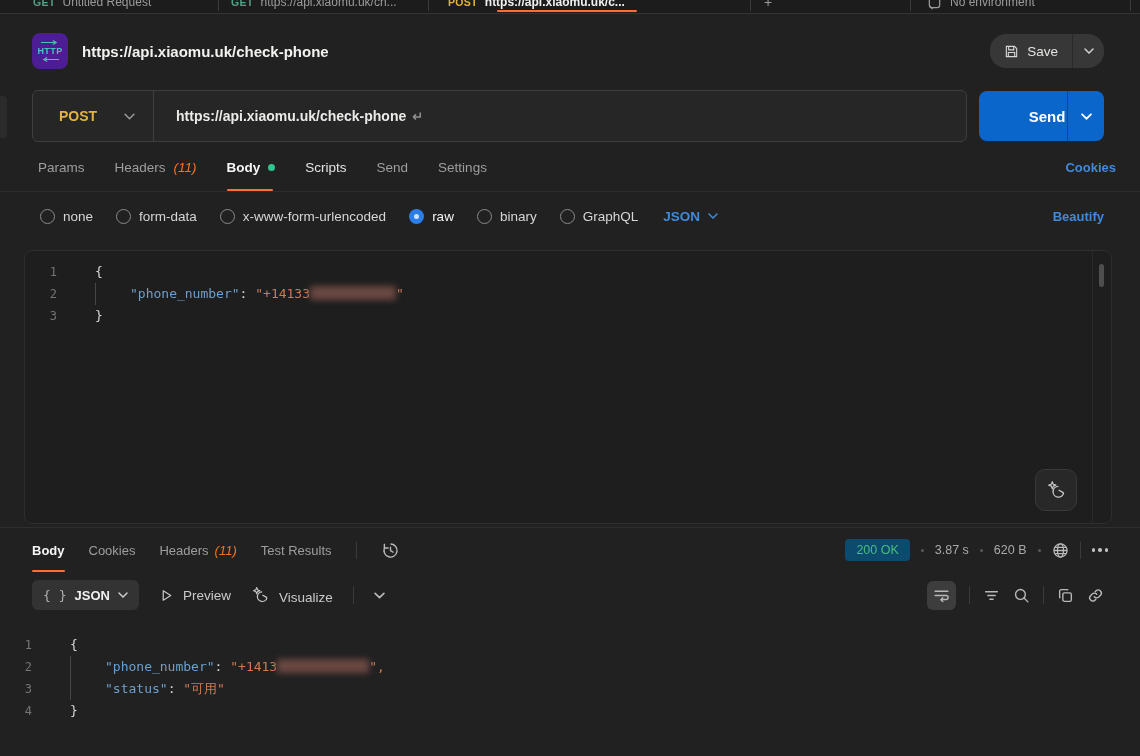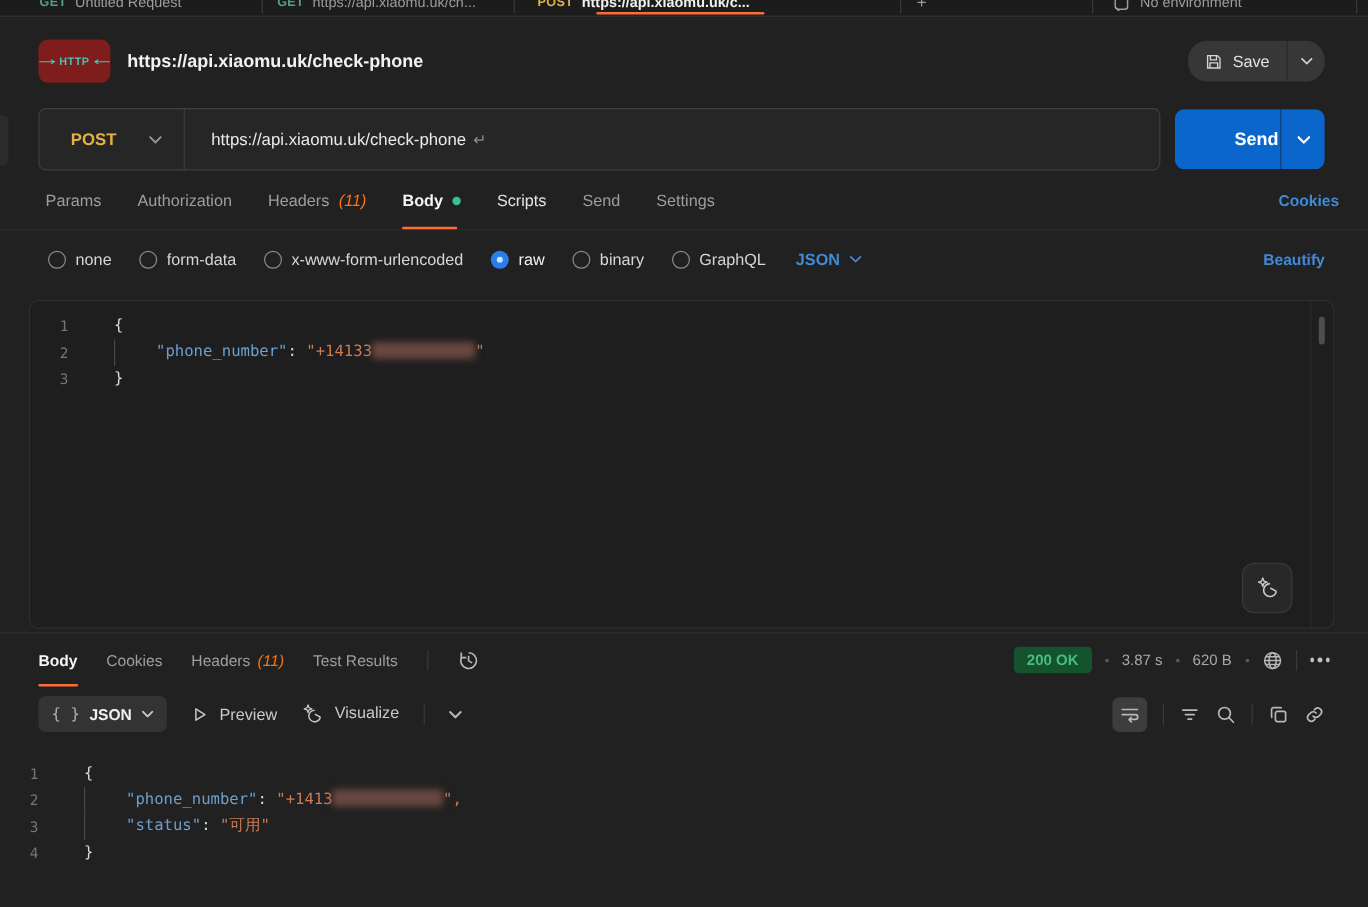--- a/index.html
+++ b/index.html
@@ -14,34 +14,34 @@
   .tb-method.get { color:#51a084; }
   .tb-method.post { color:#e3b341; }
   .tb-item.active { color:#f0f0ee; font-weight:600; }
   .tb-divider { position:absolute; top:0; width:1px; height:11px; background:#3a3a3a; }
   .tab-underline { position:absolute; left:497px; top:10px; width:140px; height:2px; background:#ff6c37; border-radius:1px; }
   .tb-env { position:absolute; top:-13px; height:30px; display:flex; align-items:center; gap:8px; font-size:12px; color:#9c9c9c; }
   .left-sliver { position:absolute; left:0; top:96px; width:7px; height:42px; background:#2b2b2b; border-radius:0 4px 4px 0; z-index:5; }
 
   
   .req-header { height:74px; display:flex; align-items:center; gap:14px; padding:0 36px 0 32px; flex:none; }
-  .http-badge { width:60px; height:36px; border-radius:8px; background:#7f1d1d; display:flex; align-items:center; justify-content:center; gap:1px; flex:none; }
+  .http-badge { width:36px; height:36px; border-radius:8px; background:#4c1d95; display:flex; flex-direction:column; align-items:center; justify-content:center; gap:1px; flex:none; }
   .http-badge .txt { font-size:9px; font-weight:700; color:#45c3bb; letter-spacing:.4px; }
   .req-title { flex:1; font-size:15px; font-weight:700; color:#f2f2f0; }
   .save-split { display:flex; align-items:stretch; height:34px; background:#373737; border-radius:16px; overflow:hidden; flex:none; }
   .save-main { display:flex; align-items:center; gap:8px; padding:0 14px; font-size:13.5px; color:#e3e3e1; cursor:pointer; }
   .save-caret { width:32px; display:flex; align-items:center; justify-content:center; border-left:1px solid #2a2a2a; color:#cfcfcf; cursor:pointer; }
 
   
   .url-row { height:56px; display:flex; align-items:center; gap:12px; padding:0 36px 0 32px; flex:none; }
   .url-box { flex:1; height:52px; background:#262626; border:1px solid #3e3e3e; border-radius:6px; display:flex; align-items:center; }
   .method-btn { display:flex; align-items:center; justify-content:space-between; width:120px; padding:0 18px 0 26px; height:100%; color:#e3b341; font-weight:700; font-size:14px; cursor:pointer; }
   .method-btn .chev { color:#9a9a9a; }
   .url-vdiv { width:1px; height:52px; background:#3e3e3e; }
-  .url-text { padding-left:22px; font-size:14px; color:#eaeae8; }
+  .url-text { padding-left:22px; font-size:14px; color:#eaeae8;font-weight:bold; }
   .return-symbol { color:#8d8d8d; margin-left:6px; font-size:13px; }
   .send-split { display:flex; height:50px; border-radius:8px; overflow:hidden; flex:none; }
   .send-main { width:88px; background:#0b66cc; color:#fff; font-weight:700; font-size:15px; display:flex; align-items:center; justify-content:center; cursor:pointer;padding-left:48px; }
   .send-caret { width:37px; background:#0b66cc; border-left:1px solid rgba(0,0,0,.28); display:flex; align-items:center; justify-content:center; color:#fff; cursor:pointer; }
 
   
   .req-tabs { height:48px; display:flex; align-items:center; gap:30px; padding:0 24px 0 38px; border-bottom:1px solid #2d2d2d; font-size:13.5px; color:#9e9e9e; flex:none; }
   .rt-item { position:relative; display:flex; align-items:center; gap:8px; height:100%; cursor:pointer; white-space:nowrap; }
   .rt-item.active { color:#f5f5f5; font-weight:600; }
   .rt-item.active::after { content:""; position:absolute; left:0; width:46px; bottom:0; height:2px; background:#ff6c37; border-radius:1px; }
@@ -80,32 +80,32 @@
   .section-divider { height:1px; background:#2e2e2e; margin-top:3px; flex:none; }
 
   
   .resp-meta { height:44px; display:flex; align-items:center; gap:24px; padding:0 32px; font-size:13px; color:#9e9e9e; flex:none; }
   .rm-item { position:relative; display:flex; align-items:center; gap:6px; height:100%; cursor:pointer; white-space:nowrap; }
   .rm-item.active { color:#f5f5f5; font-weight:600; }
   .rm-item.active::after { content:""; position:absolute; left:0; right:0; bottom:0; height:2px; background:#ff6c37; border-radius:1px; }
   .rm-divider { width:1px; height:17px; background:#3a3a3a; }
   .icon-btn { display:flex; align-items:center; justify-content:center; color:#b9b9b9; cursor:pointer; }
   .rm-right { margin-left:auto; display:flex; align-items:center; gap:11px; }
-  .status-pill { background:#14532d; color:#49bd7f; font-size:12.5px; font-weight:700; padding:4px 11px; border-radius:4px; cursor:pointer; }
+  .status-pill { background:#0c4a6e; color:#49bd7f; font-size:12.5px; font-weight:400; padding:4px 11px; border-radius:4px; cursor:pointer; }
   .sep-dot { width:3px; height:3px; border-radius:50%; background:#5a5a5a; }
   .meta-text { color:#a9a9a9; font-size:12.5px; }
   .ellipsis { display:flex; gap:3px; cursor:pointer; }
   .ellipsis i { width:3.5px; height:3.5px; border-radius:50%; background:#c0c0c0; }
 
   
   .resp-toolbar { height:46px; display:flex; align-items:center; gap:20px; padding:0 36px 0 32px; flex:none; }
   .fmt-btn { height:30px; background:#333333; border-radius:6px; display:flex; align-items:center; gap:8px; padding:0 11px; cursor:pointer; }
   .fmt-braces { color:#b0b0b0; font-family:"DejaVu Sans Mono",monospace; font-size:13px; }
   .fmt-label { color:#f0f0f0; font-size:13px; font-weight:600; }
-  .tool-item { display:flex; align-items:flex-start; gap:9px; color:#c9c9c9; font-size:13.5px; cursor:pointer; }
+  .tool-item { display:flex; align-items:flex-end; gap:9px; color:#c9c9c9; font-size:13.5px; cursor:pointer; }
   .tb2-divider { width:1px; height:18px; background:#3a3a3a; }
   .rtb-right { margin-left:auto; display:flex; align-items:center; gap:13px; }
   .wrap-active { background:#3d3d3d; border-radius:6px; padding:6px; }
 
   .resp-editor { flex:1; font-family:"DejaVu Sans Mono","Liberation Mono",monospace; font-size:13px; padding-top:6px; overflow:hidden; }
 </style>
 </head>
 <body>
 
 <div class="page">
@@ -191,23 +191,20 @@
         <svg width="11" height="7" viewBox="0 0 10 6">
             <path d="M1 1l4 4 4-4" fill="none" stroke="currentColor" stroke-width="1.6" stroke-linecap="round"></path>
           </svg>
       </div>
     </div>
   </section>
 
   <nav class="req-tabs">
     <div class="rt-item">
         <span>Params</span>
-      </div>
-    <div class="rt-item">
-        <span>Authorization</span>
       </div>
     <div class="rt-item">
         <span>Headers</span>
         <span class="rt-count">(11)</span>
       </div>
     <div class="rt-item active">
         <span>Body</span>
         <span class="body-dot"></span>
       </div>
     <div class="rt-item bright">

